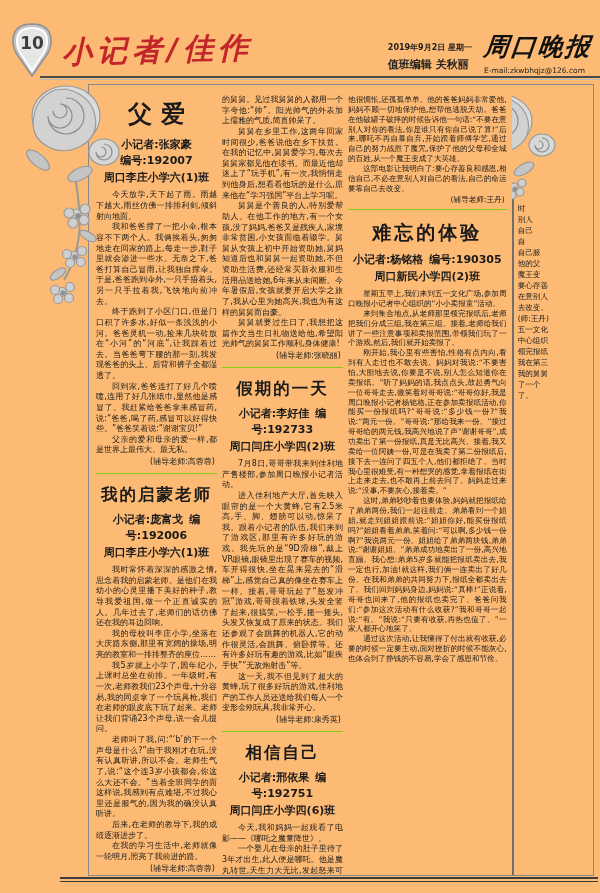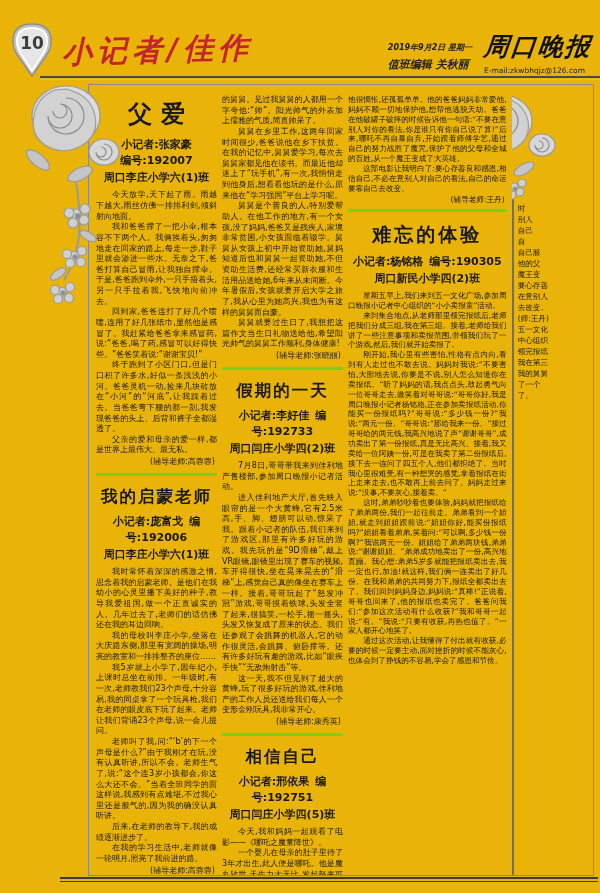--- a/index.html
+++ b/index.html
@@ -1,25 +1,25 @@
 <!DOCTYPE html>
 <html><head>
 <meta charset="utf-8">
 <style>
   html,body{margin:0;padding:0;background:#fff;}
-  .page{position:relative;width:600px;height:893px;background:#eab308;overflow:hidden;
+  .page{position:relative;width:600px;height:893px;background:#fdba74;overflow:hidden;
         font-family:"DejaVu Sans",sans-serif;color:#1a1a1a;}
   
   .header{position:absolute;left:0;top:0;width:600px;height:80px;}
   .badge{position:absolute;left:12px;top:22px;width:40px;height:54px;}
   .section-title{position:absolute;left:62px;top:30px;font-size:30px;font-weight:bold;
     font-style:italic;color:#c3262a;letter-spacing:5px;transform:rotate(-1.5deg);}
   .hdr-right{position:absolute;right:8px;top:30px;text-align:right;}
   .date-line{font-size:8px;font-weight:bold;color:#222;display:inline-block;vertical-align:top;
-    margin-right:12px;text-align:left;line-height:1.9;margin-top:10px;font-style:italic;}
+    margin-right:12px;text-align:left;line-height:1.9;margin-top:10px;}
   .editor-line{font-size:11px;font-weight:bold;color:#222;}
   .paper-block{display:inline-block;text-align:left;}
   .paper-name{font-size:25px;font-weight:bold;font-style:italic;letter-spacing:2px;
     transform:skewX(-6deg);color:#111;}
   .email{font-size:7.5px;color:#222;margin-top:3px;}
   .header-rule{position:absolute;left:40px;right:0;top:76px;height:2px;background:#4a4a4a;}
   .header-rule2{position:absolute;left:40px;right:0;top:79px;height:1px;background:#bbb;}
   
   .frame{position:absolute;left:88px;top:84px;width:506px;height:792px;
     border:1px solid #8a8a8a;box-sizing:border-box;overflow:hidden;}
@@ -29,21 +29,21 @@
   .col-b{width:122px;}
   .col-c{width:160px;}
   .col-d{width:76px;position:relative;}
   
   .col{font-size:8px;line-height:1.33;text-align:justify;}
   .col-c{font-size:7.6px;line-height:1.3;}
   .col p{margin:0;text-indent:2em;}
   .col p.cont{text-indent:0;}
   .teacher{text-align:right;margin:1px 2px 0 0;}
   .art{padding-top:4px;}
-  .art + .art{border-top:3px solid #84cc16;margin-top:5px;}
+  .art + .art{border-top:1px solid #84cc16;margin-top:5px;}
   .title-xl{font-size:24px;font-weight:bold;text-align:center;letter-spacing:9px;
     margin:4px 0 6px 0;padding-left:9px;}
   .title-lg{font-size:16.5px;font-weight:bold;text-align:center;letter-spacing:2px;
     margin:6px 0 6px 0;}
   .title-md{font-size:19px;font-weight:bold;text-align:center;letter-spacing:3px;
     margin:6px 0 7px 0;}
   .byline{font-size:11px;font-weight:bold;text-align:center;line-height:1.5;text-indent:0;}
   .byline .sp{display:inline-block;width:6px;}
   .byline-gap{height:4px;}
   
@@ -89,22 +89,22 @@
 
       <div class="col col-a">
         <div class="art">
           <div class="title-xl">父爱</div>
           <div class="byline">小记者:张家豪</div>
           <div class="byline">编号:192007</div>
           <div class="byline">周口李庄小学六(1)班</div>
           <div class="byline-gap"></div>
           <p>今天放学,天下起了雨。雨越下越大,雨丝仿佛一排排利剑,倾斜射向地面。</p>
           <p>我和爸爸撑了一把小伞,根本容不下两个人。我俩挨着头,匆匆地走在回家的路上,每走一步,鞋子里就会渗进一些水。无奈之下,爸爸打算自己冒雨,让我独自撑伞。于是,爸爸跑到伞外,一只手捂着头,另一只手拉着我,飞快地向前冲去。</p>
+          <p>终于跑到了小区门口,但是门口积了许多水,好似一条浅浅的小河。爸爸灵机一动,捡来几块砖放在“小河”的“河底”,让我踩着过去。当爸爸弯下腰的那一刻,我发现爸爸的头上、后背和裤子全都湿透了。</p>
           <p>回到家,爸爸连打了好几个喷嚏,连用了好几张纸巾,显然他是感冒了。我赶紧给爸爸拿来感冒药,说:“爸爸,喝了药,感冒可以好得快些。”爸爸笑着说:“谢谢宝贝!”</p>
-          <p>终于跑到了小区门口,但是门口积了许多水,好似一条浅浅的小河。爸爸灵机一动,捡来几块砖放在“小河”的“河底”,让我踩着过去。当爸爸弯下腰的那一刻,我发现爸爸的头上、后背和裤子全都湿透了。</p>
           <p>父亲的爱和母亲的爱一样,都是世界上最伟大、最无私。</p>
           <div class="teacher">(辅导老师:高蓉蓉)</div>
         </div>
         <div class="art">
           <div class="title-lg">我的启蒙老师</div>
           <div class="byline">
             <span>小记者:庞富戈</span><span class="sp"></span><span>编号:192006</span>
           </div>
           <div class="byline">周口李庄小学六(1)班</div>
           <div class="byline-gap"></div>
@@ -140,21 +140,21 @@
           <p>7月8日,哥哥带我来到佳利地产售楼部,参加周口晚报小记者活动。</p>
           <p>进入佳利地产大厅,首先映入眼帘的是一个大黄蜂,它有2.5米高,手、脚、翅膀可以动,惊呆了我。跟着小记者的队伍,我们来到了游戏区,那里有许多好玩的游戏。我先玩的是“9D滑梯”,戴上VR眼镜,眼镜里出现了赛车的视频,车开得很快,坐在晃来晃去的“滑梯”上,感觉自己真的像坐在赛车上一样。接着,哥哥玩起了“怒发冲冠”游戏,哥哥摸着铁球,头发全竖了起来,很搞笑,一松手,摇一摇头,头发又恢复成了原来的状态。我们还参观了会跳舞的机器人,它的动作很灵活,会跳舞、俯卧撑等。还有许多好玩有趣的游戏,比如“眼疾手快”“无敌炮射击”等。</p>
           <p>这一天,我不但见到了超大的黄蜂,玩了很多好玩的游戏,佳利地产的工作人员还送给我们每人一个变形金刚玩具,我非常开心。</p>
           <div class="teacher">(辅导老师:康秀英)</div>
         </div>
         <div class="art">
           <div class="title-lg">相信自己</div>
           <div class="byline">
             <span>小记者:邢依果</span><span class="sp"></span><span>编号:192751</span>
           </div>
-          <div class="byline">周口闫庄小学四(5)班</div>
+          <div class="byline">周口闫庄小学四(6)班</div>
           <div class="byline-gap"></div>
           <p>今天,我和妈妈一起观看了电影——《哪吒之魔童降世》。</p>
           <p>一个婴儿在母亲的肚子里待了3年才出生,此人便是哪吒。他是魔丸转世,天生力大无比,发起怒来可以把整个村庄摧毁,经常逃出家门捉弄村里的老百姓,活脱脱一个小魔王。大人见了他都仓惶而逃,小孩子见了他就用石头砸他。每次闯祸后,他的爸爸就把他关起来,因此</p>
         </div>
       </div>
 
       <div class="col col-c">
         <div class="art">
           <p class="cont">他很惆怅,还孤孤单单。他的爸爸妈妈非常爱他,妈妈不顾一切地保护他,想帮他逃脱天劫。爸爸在他破罐子破摔的时候告诉他一句话:“不要在意别人对你的看法,你是谁只有你自己说了算!”后来,哪吒不再自暴自弃,开始跟着师傅学艺,通过自己的努力战胜了魔咒,保护了他的父母和全城的百姓,从一个魔王变成了大英雄。</p>
           <p>这部电影让我明白了:要心存善良和感恩,相信自己,不必在意别人对自己的看法,自己的命运要靠自己去改变。</p>

